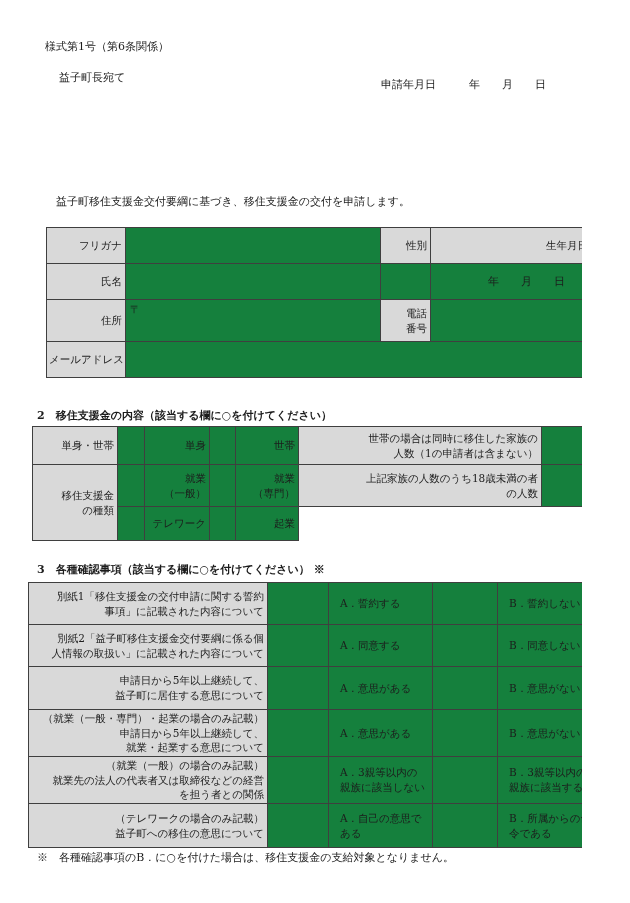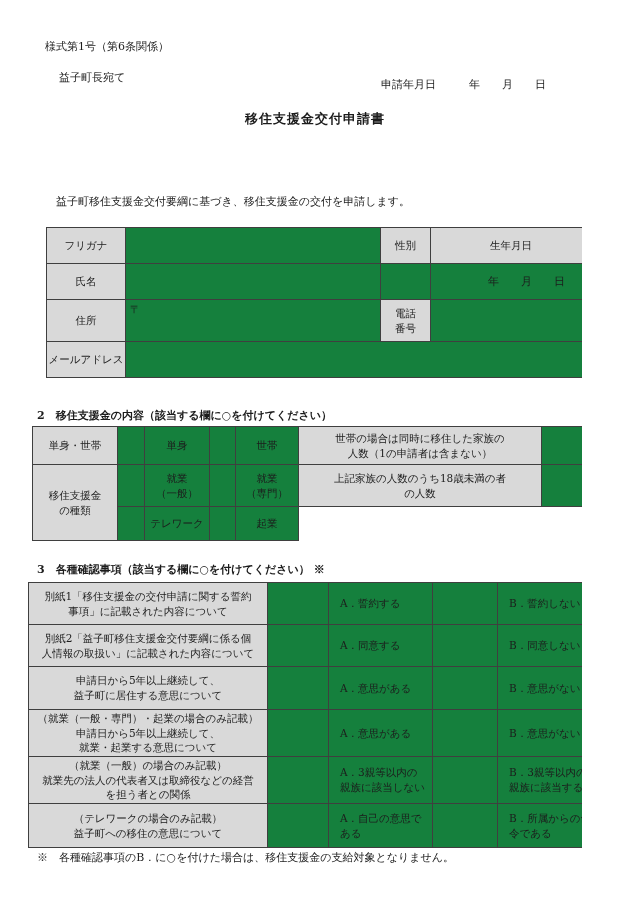--- a/index.html
+++ b/index.html
@@ -12,21 +12,21 @@
   .txt { font-size:11px; line-height:1.3; white-space:pre; }
   .heading { font-weight:bold; }
   .title { width:630px; text-align:center; font-size:13px; font-weight:600; letter-spacing:1px; }
 
   table { border-collapse:collapse; table-layout:fixed; position:absolute; }
   td {
     border:1px solid #3f3f3f; font-size:10.5px; line-height:1.4;
     padding:1px 3px; overflow:hidden; vertical-align:middle;
   }
   .gray { background:#d9d9d9; }
-  .center { text-align:center; }
+  .center { text-align:right; }
   .pre { white-space:pre-line; }
   .fill { background:#15803d; }
   .top-left { vertical-align:top; text-align:left; padding:2px 4px; }
   .unit-right { text-align:right; padding-right:8px; }
   .date-cell { text-align:right; padding-right:26px; font-size:11px; white-space:pre; }
   .opt { text-align:left; padding-left:11px; }
   .ghost { border:none; background:transparent; }
 
   
   .t1 .r1 { height:36px; } .t1 .r2 { height:36px; } .t1 .r3 { height:42px; } .t1 .r4 { height:36px;padding-left:24px; }
@@ -50,21 +50,20 @@
   .pos-footnote    { left:37px; top:851px; }
 </style>
 </head>
 <body>
 
 <div class="page">
 
   <div class="abs txt pos-form-number">様式第1号（第6条関係）</div>
   <div class="abs txt pos-addressee">益子町長宛て</div>
   <div class="abs txt pos-date">申請年月日　　　年　　月　　日</div>
-  <div class="abs title pos-title">移住支援金交付申請書</div>
   <div class="abs txt pos-intro">　益子町移住支援金交付要綱に基づき、移住支援金の交付を申請します。</div>
 
   <div class="abs txt heading pos-h1">1　申請者欄</div>
 
   <table class="t1 pos-t1">
     <colgroup>
       <col style="width:79px">
         <col style="width:255px">
         <col style="width:50px">
         <col style="width:161px">

